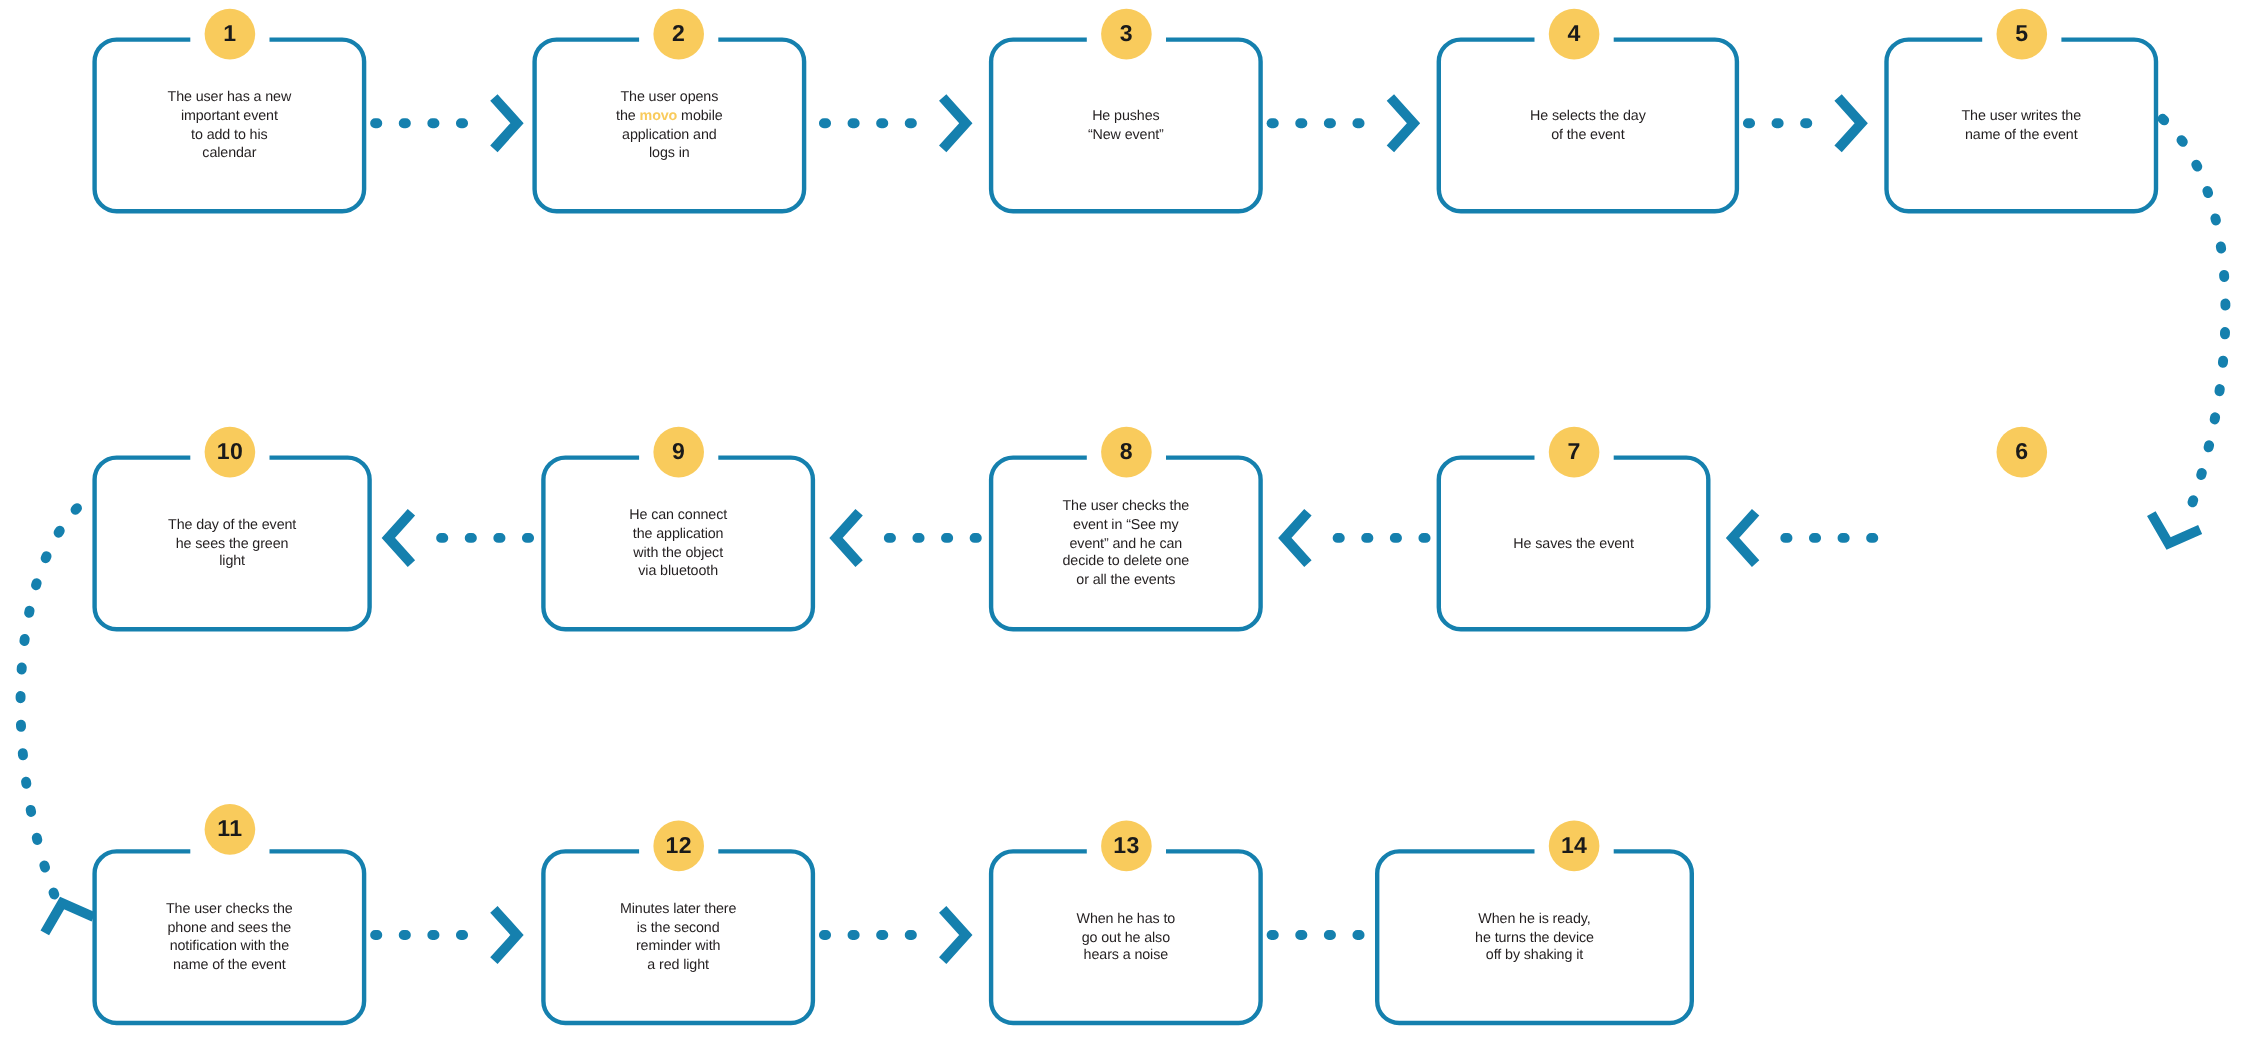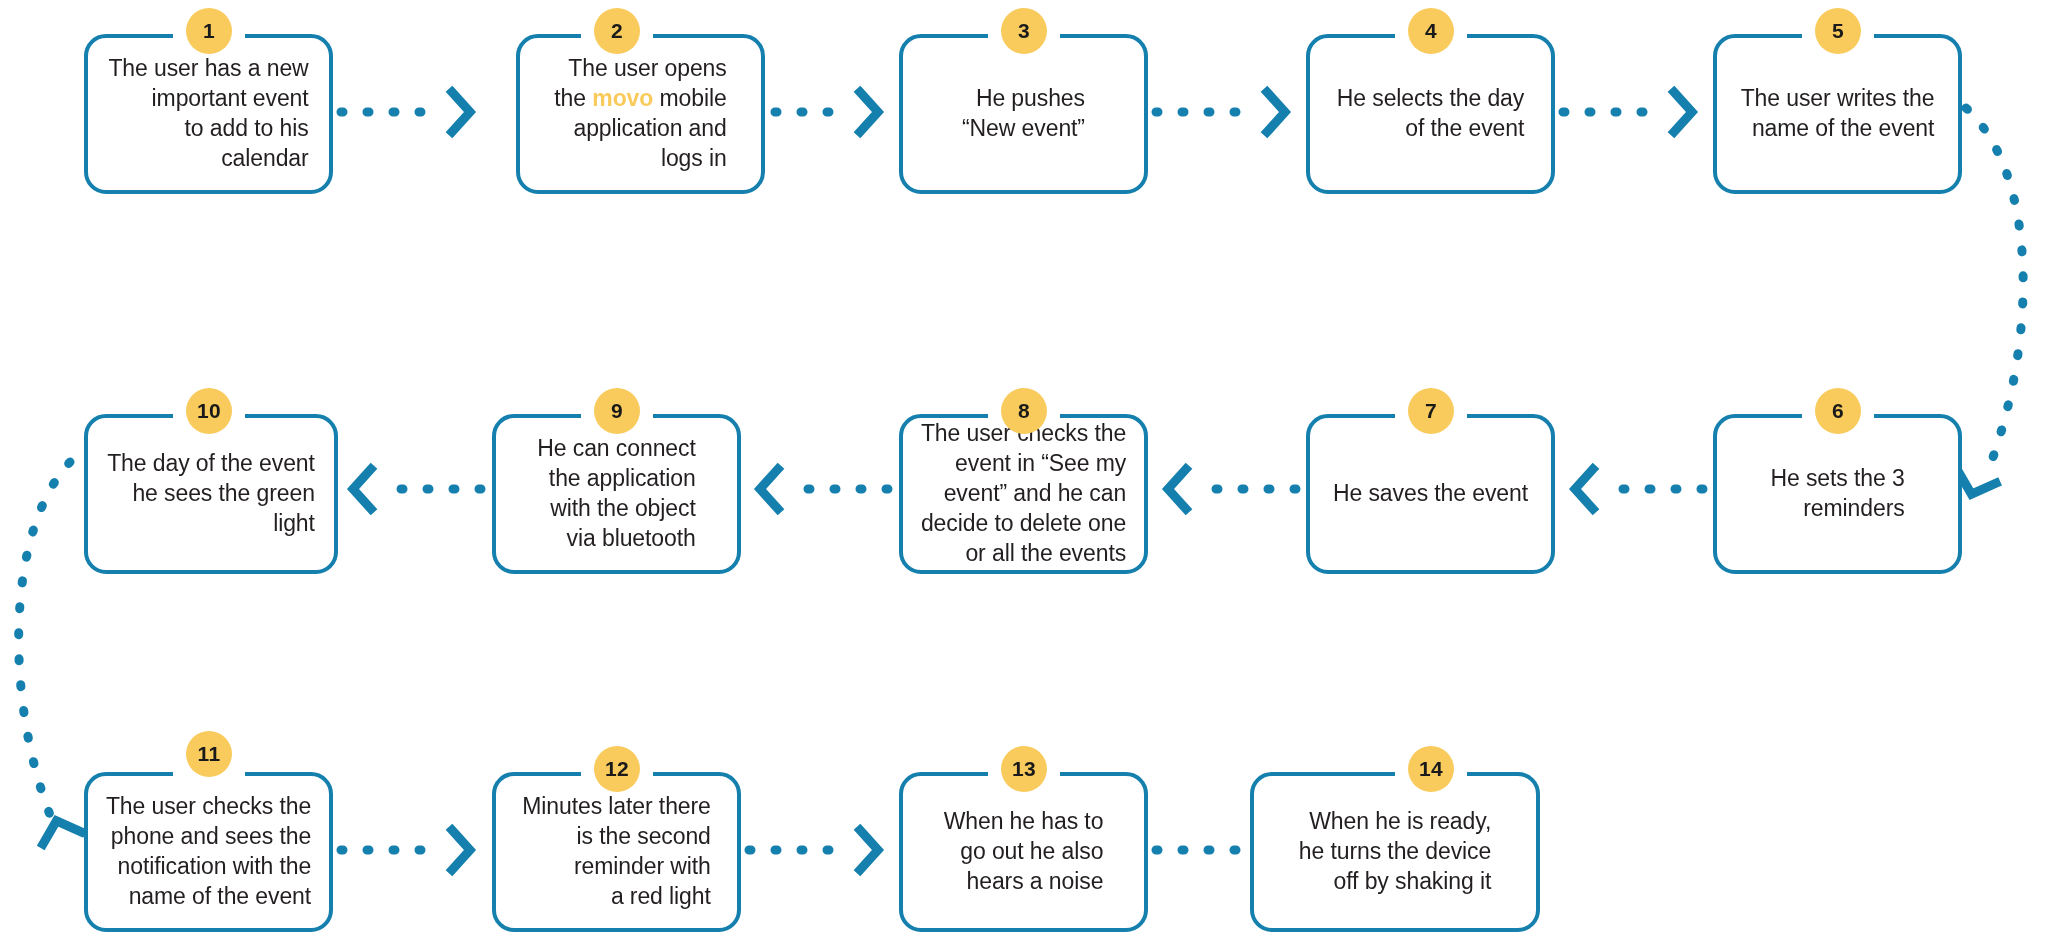--- a/index.html
+++ b/index.html
@@ -5,22 +5,22 @@
   html,body{margin:0;padding:0;background:#ffffff;}
   body{width:2048px;height:946px;position:relative;overflow:hidden;
        font-family:"Liberation Sans","DejaVu Sans",sans-serif;}
   #stage{position:absolute;left:0;top:0;width:2048px;height:946px;}
 
   .flow-svg{position:absolute;left:0;top:0;width:2048px;height:946px;pointer-events:none;}
 
   .node{position:absolute;box-sizing:border-box;
         border:4.5px solid var(--teal);border-radius:22px;background:#fff;
         display:flex;align-items:center;justify-content:center;}
-  .node .node-text{display:block;text-align:right;color:#231f20;
-        font-size:23px;line-height:1.30;letter-spacing:-0.1px;padding:0 9px;}
+  .node .node-text{display:block;text-align:center;color:#231f20;
+        font-size:13px;line-height:1.30;letter-spacing:-0.1px;padding:0 9px;}
   .node .node-text .hl{color:var(--gold);font-weight:600;}
 
   .badge{position:absolute;width:46px;height:46px;border-radius:50%;
          background:var(--gold);color:#1a1a1a;font-size:21px;font-weight:700;
          display:flex;align-items:center;justify-content:center;
          letter-spacing:0.3px;z-index:5;}
   .badge-mask{position:absolute;height:9px;background:#fff;z-index:4;}
 
   :root{--teal:#1580AE;--gold:#F9CB5C;}
 </style>
@@ -104,33 +104,33 @@
     </g>
     <use href="#chev-r" x="1267" y="850"></use>
   </svg>
 
   <div class="node" style="left:84px;top:34px;width:249px;height:160px;">
     <span class="node-text">The user has a new<br>important event<br>to add to his<br>calendar</span>
   </div>
   <div class="badge-mask" style="left:173px;top:30px;width:72px;"></div>
   <div class="badge" style="left:186px;top:8px;">1</div>
 
-  <div class="node" style="left:516px;top:34px;width:249px;height:160px;">
+  <div class="node" style="left:484px;top:34px;width:249px;height:160px;">
     <span class="node-text">The user opens<br>the <span class="hl">movo</span> mobile<br>application and<br>logs in</span>
   </div>
   <div class="badge-mask" style="left:581px;top:30px;width:72px;"></div>
   <div class="badge" style="left:594px;top:8px;">2</div>
 
   <div class="node" style="left:899px;top:34px;width:249px;height:160px;">
     <span class="node-text">He pushes<br>“New event”</span>
   </div>
   <div class="badge-mask" style="left:988px;top:30px;width:72px;"></div>
   <div class="badge" style="left:1001px;top:8px;">3</div>
 
-  <div class="node" style="left:1306px;top:34px;width:249px;height:160px;">
+  <div class="node" style="left:1306px;top:34px;width:275px;height:160px;">
     <span class="node-text">He selects the day<br>of the event</span>
   </div>
   <div class="badge-mask" style="left:1395px;top:30px;width:72px;"></div>
   <div class="badge" style="left:1408px;top:8px;">4</div>
 
   <div class="node" style="left:1713px;top:34px;width:249px;height:160px;">
     <span class="node-text">The user writes the<br>name of the event</span>
   </div>
   <div class="badge-mask" style="left:1802px;top:30px;width:72px;"></div>
   <div class="badge" style="left:1815px;top:8px;">5</div>
@@ -152,23 +152,20 @@
   </div>
   <div class="badge-mask" style="left:988px;top:410px;width:72px;"></div>
   <div class="badge" style="left:1001px;top:388px;">8</div>
 
   <div class="node" style="left:1306px;top:414px;width:249px;height:160px;">
     <span class="node-text">He saves the event</span>
   </div>
   <div class="badge-mask" style="left:1395px;top:410px;width:72px;"></div>
   <div class="badge" style="left:1408px;top:388px;">7</div>
 
-  <div class="node" style="left:1713px;top:414px;width:249px;height:160px;">
-    <span class="node-text">He sets the 3<br>reminders</span>
-  </div>
   <div class="badge-mask" style="left:1802px;top:410px;width:72px;"></div>
   <div class="badge" style="left:1815px;top:388px;">6</div>
 
   <div class="node" style="left:84px;top:772px;width:249px;height:160px;">
     <span class="node-text">The user checks the<br>phone and sees the<br>notification with the<br>name of the event</span>
   </div>
   <div class="badge-mask" style="left:173px;top:768px;width:72px;"></div>
   <div class="badge" style="left:186px;top:731px;">11</div>
 
   <div class="node" style="left:492px;top:772px;width:249px;height:160px;">

